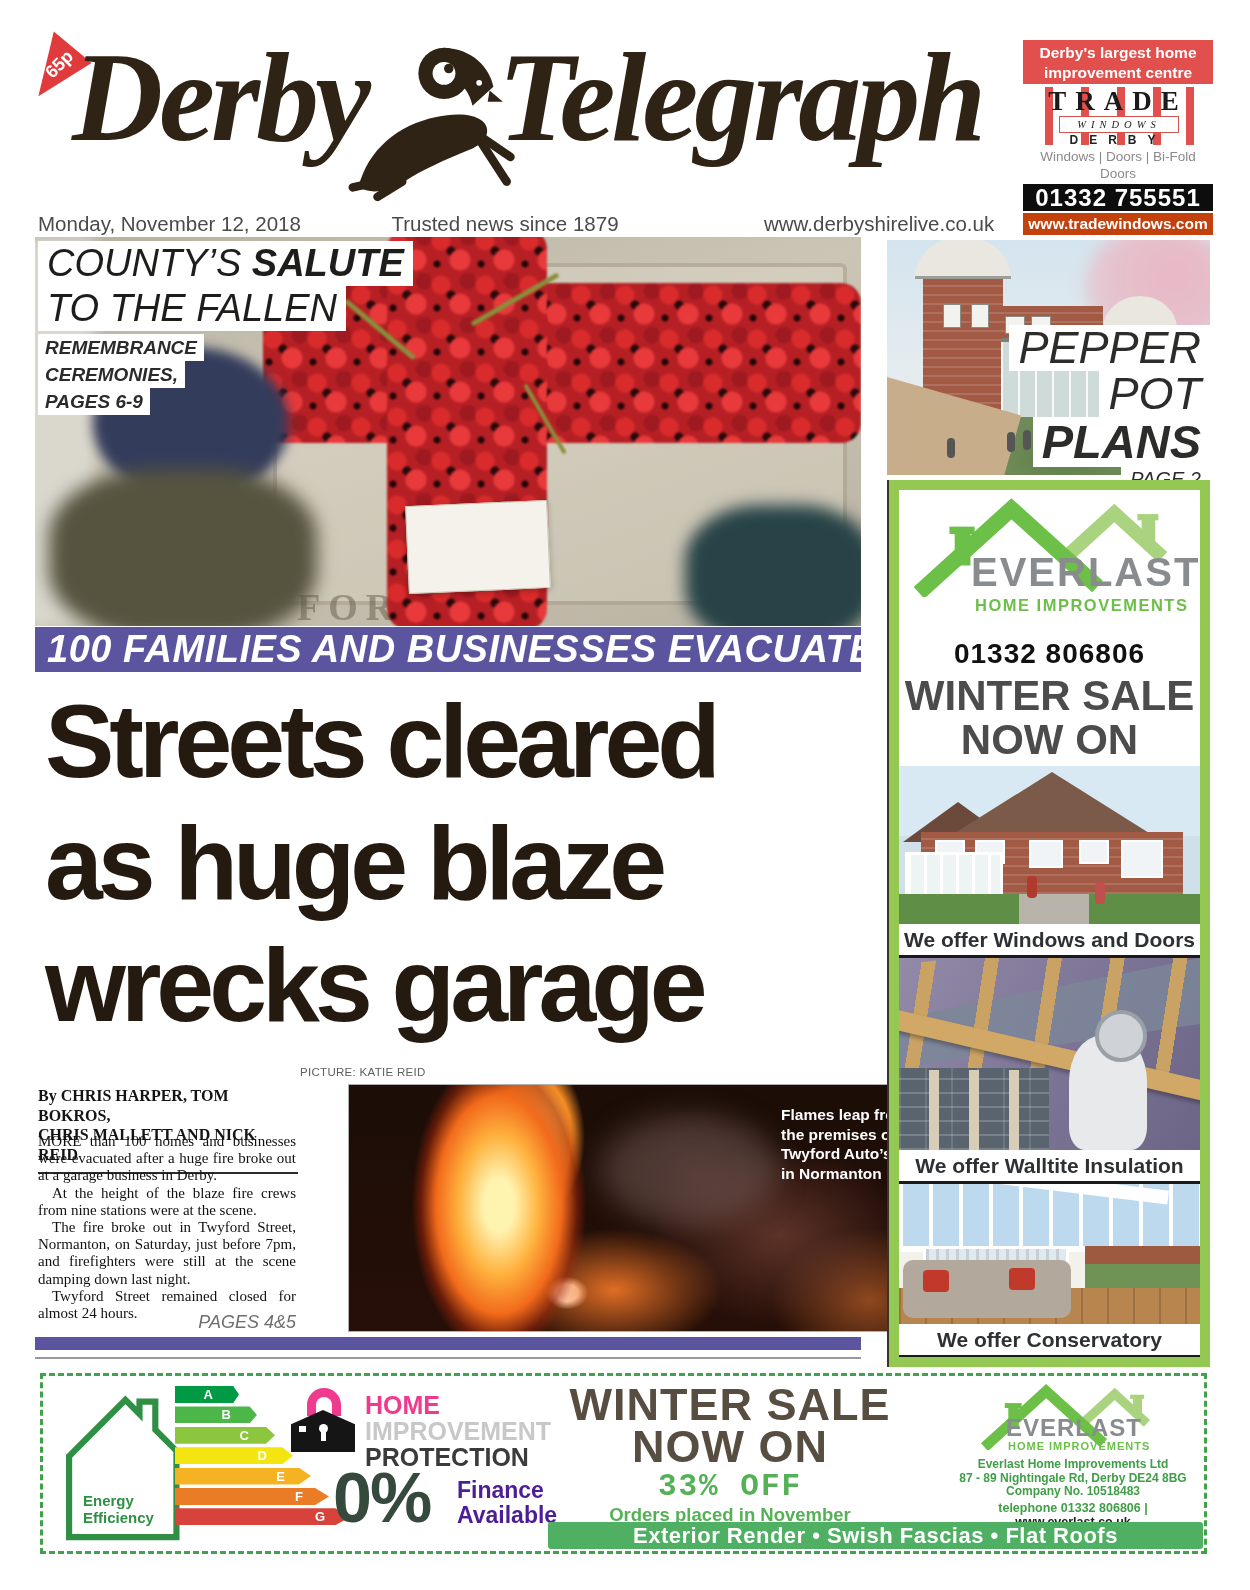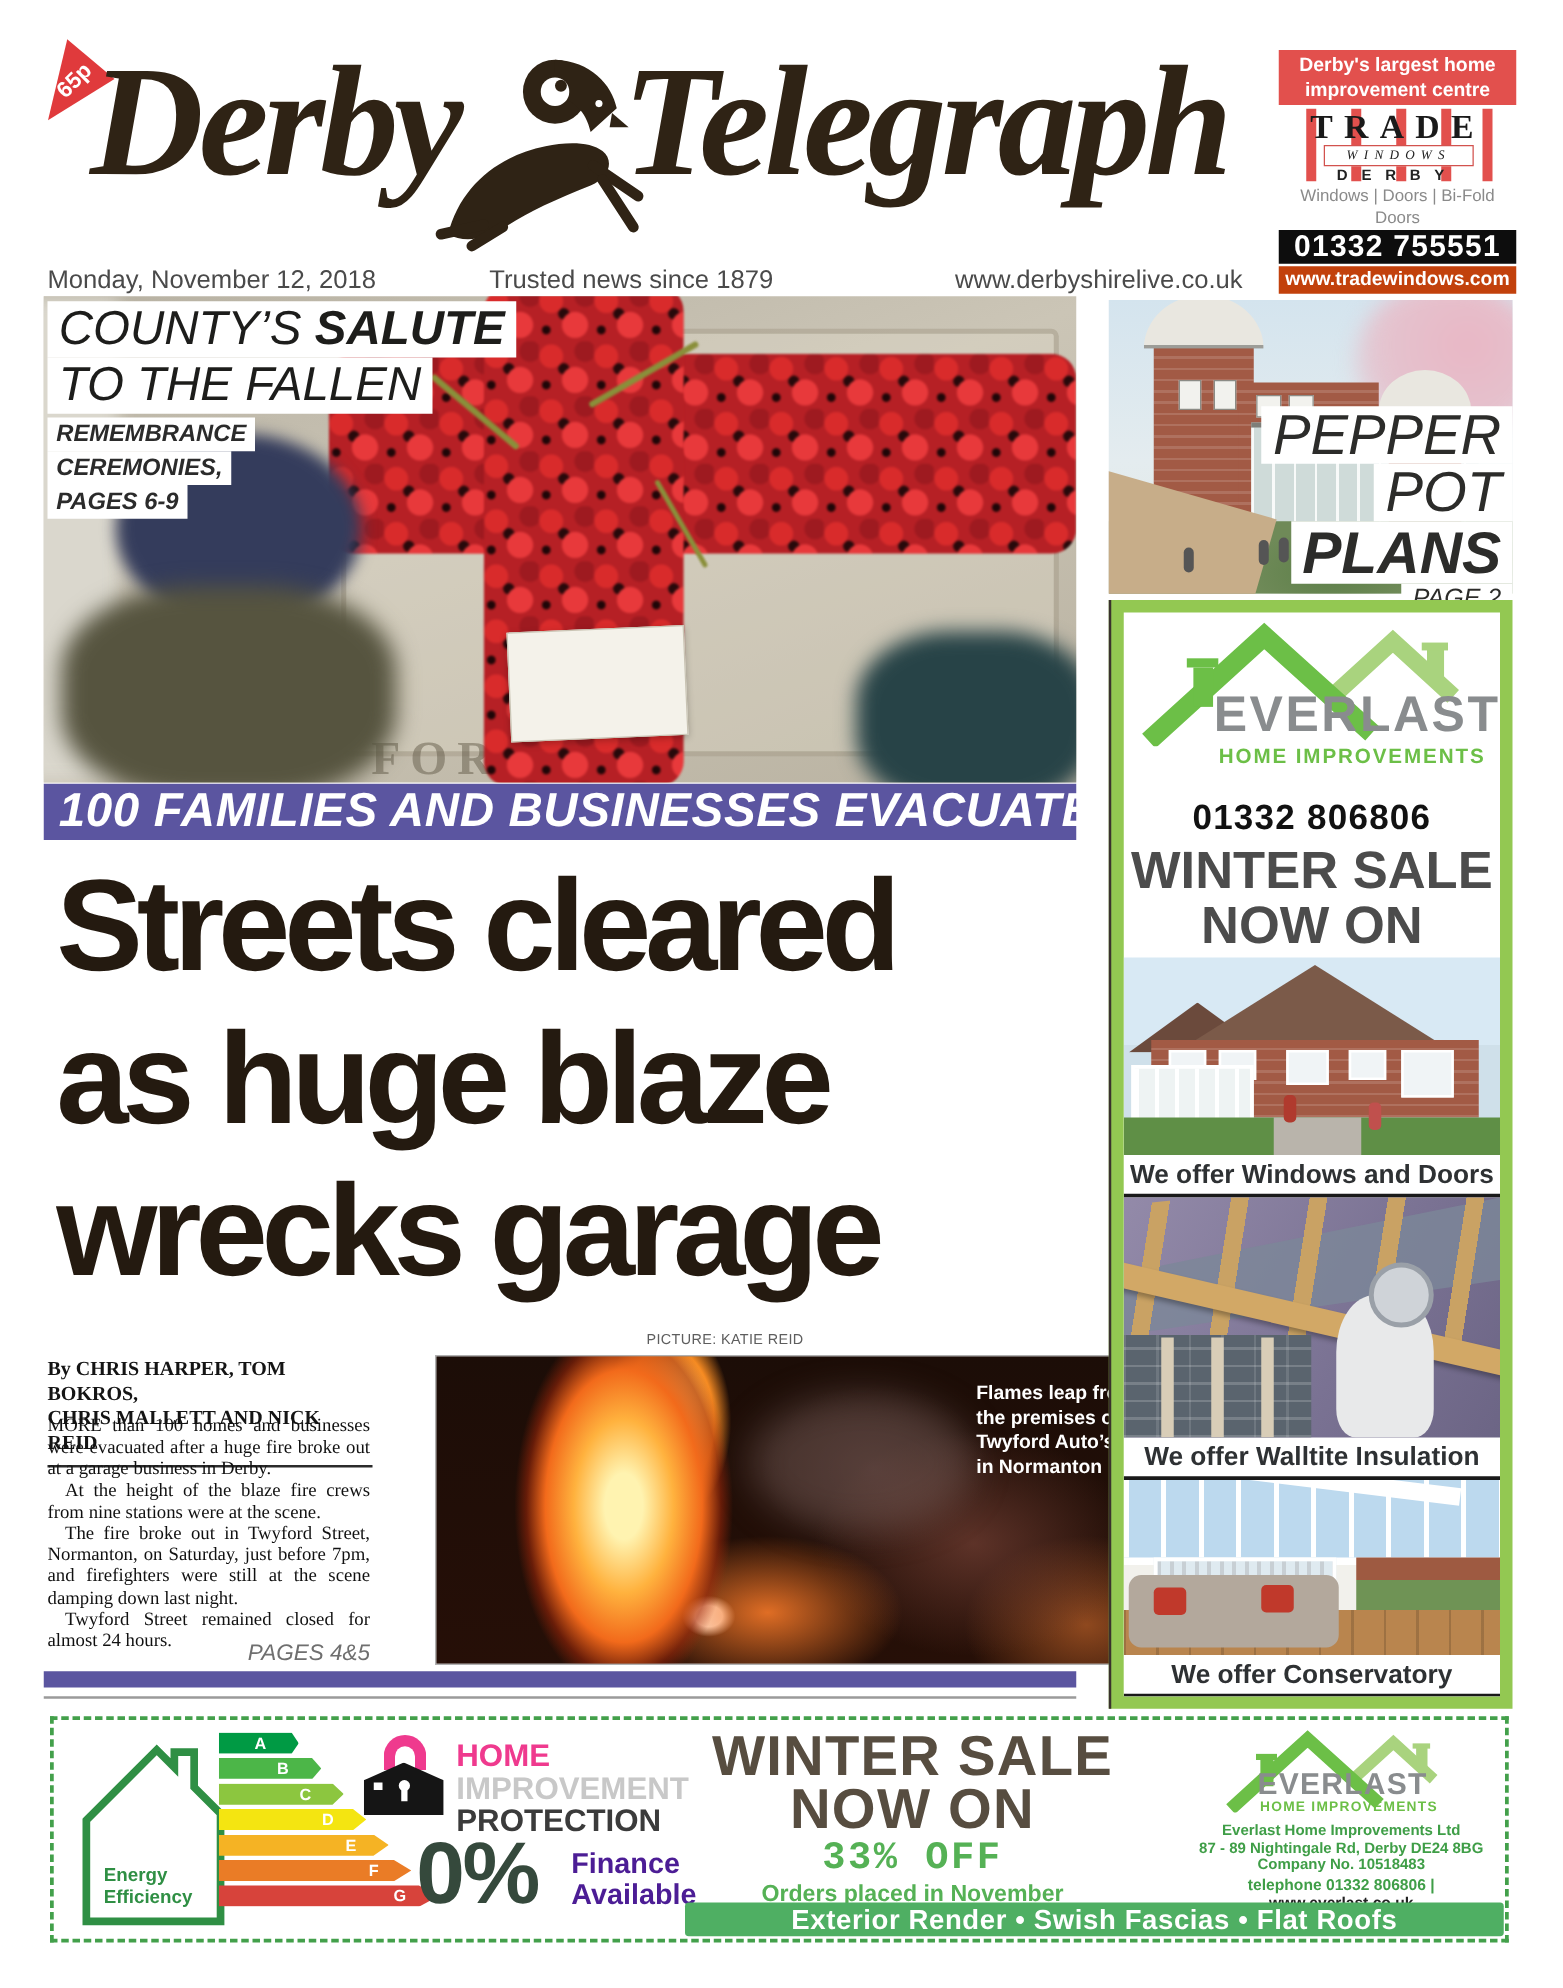--- a/index.html
+++ b/index.html
@@ -114,21 +114,21 @@
   .byline{left:38px;top:1086px;width:260px;font-family:"Liberation Serif",serif;font-weight:bold;
     font-size:16px;line-height:19.5px;color:#141414;border-bottom:2.5px solid #2b2b2b;padding-bottom:8px;}
   .article{left:38px;top:1133px;width:258px;font-family:"Liberation Serif",serif;
     font-size:15px;line-height:17.2px;color:#111;text-align:justify;}
   .article p{margin:0;}
   .article p + p{text-indent:14px;}
   .pages-ref{left:38px;top:1312px;width:258px;text-align:right;font-style:italic;
     font-size:18px;color:#6f6f6f;}
 
   
-  .photo-credit{left:300px;top:1066px;width:560px;text-align:center;font-size:11.5px;color:#5e5e5e;letter-spacing:.3px;}
+  .photo-credit{left:300px;top:1066px;width:560px;text-align:left;font-size:11.5px;color:#5e5e5e;letter-spacing:.3px;}
   .fire{left:300px;top:1084px;width:560px;height:246px;overflow:hidden;border:1px solid #b0b0b0;
     background:
       radial-gradient(95px 165px at 150px 120px,#fff3b0 0 16%,#ffb23e 42%,#f26a1b 66%,rgba(160,40,10,.55) 82%,rgba(0,0,0,0) 92%),
       radial-gradient(60px 95px at 185px 52px,#ffd86e 0 28%,#f58a22 62%,rgba(0,0,0,0) 85%),
       radial-gradient(150px 85px at 265px 205px,rgba(244,120,40,.9),rgba(0,0,0,0) 72%),
       radial-gradient(26px 20px at 218px 208px,#ffffff 0 42%,rgba(255,255,255,.3) 70%,rgba(0,0,0,0) 82%),
       radial-gradient(170px 120px at 430px 150px,rgba(125,70,58,.65),rgba(0,0,0,0) 75%),
       radial-gradient(130px 95px at 520px 215px,rgba(230,120,50,.55),rgba(0,0,0,0) 75%),
       radial-gradient(120px 90px at 350px 90px,rgba(90,60,55,.5),rgba(0,0,0,0) 75%),
       linear-gradient(#1c0d07,#260f07); margin-left: 48px;}

